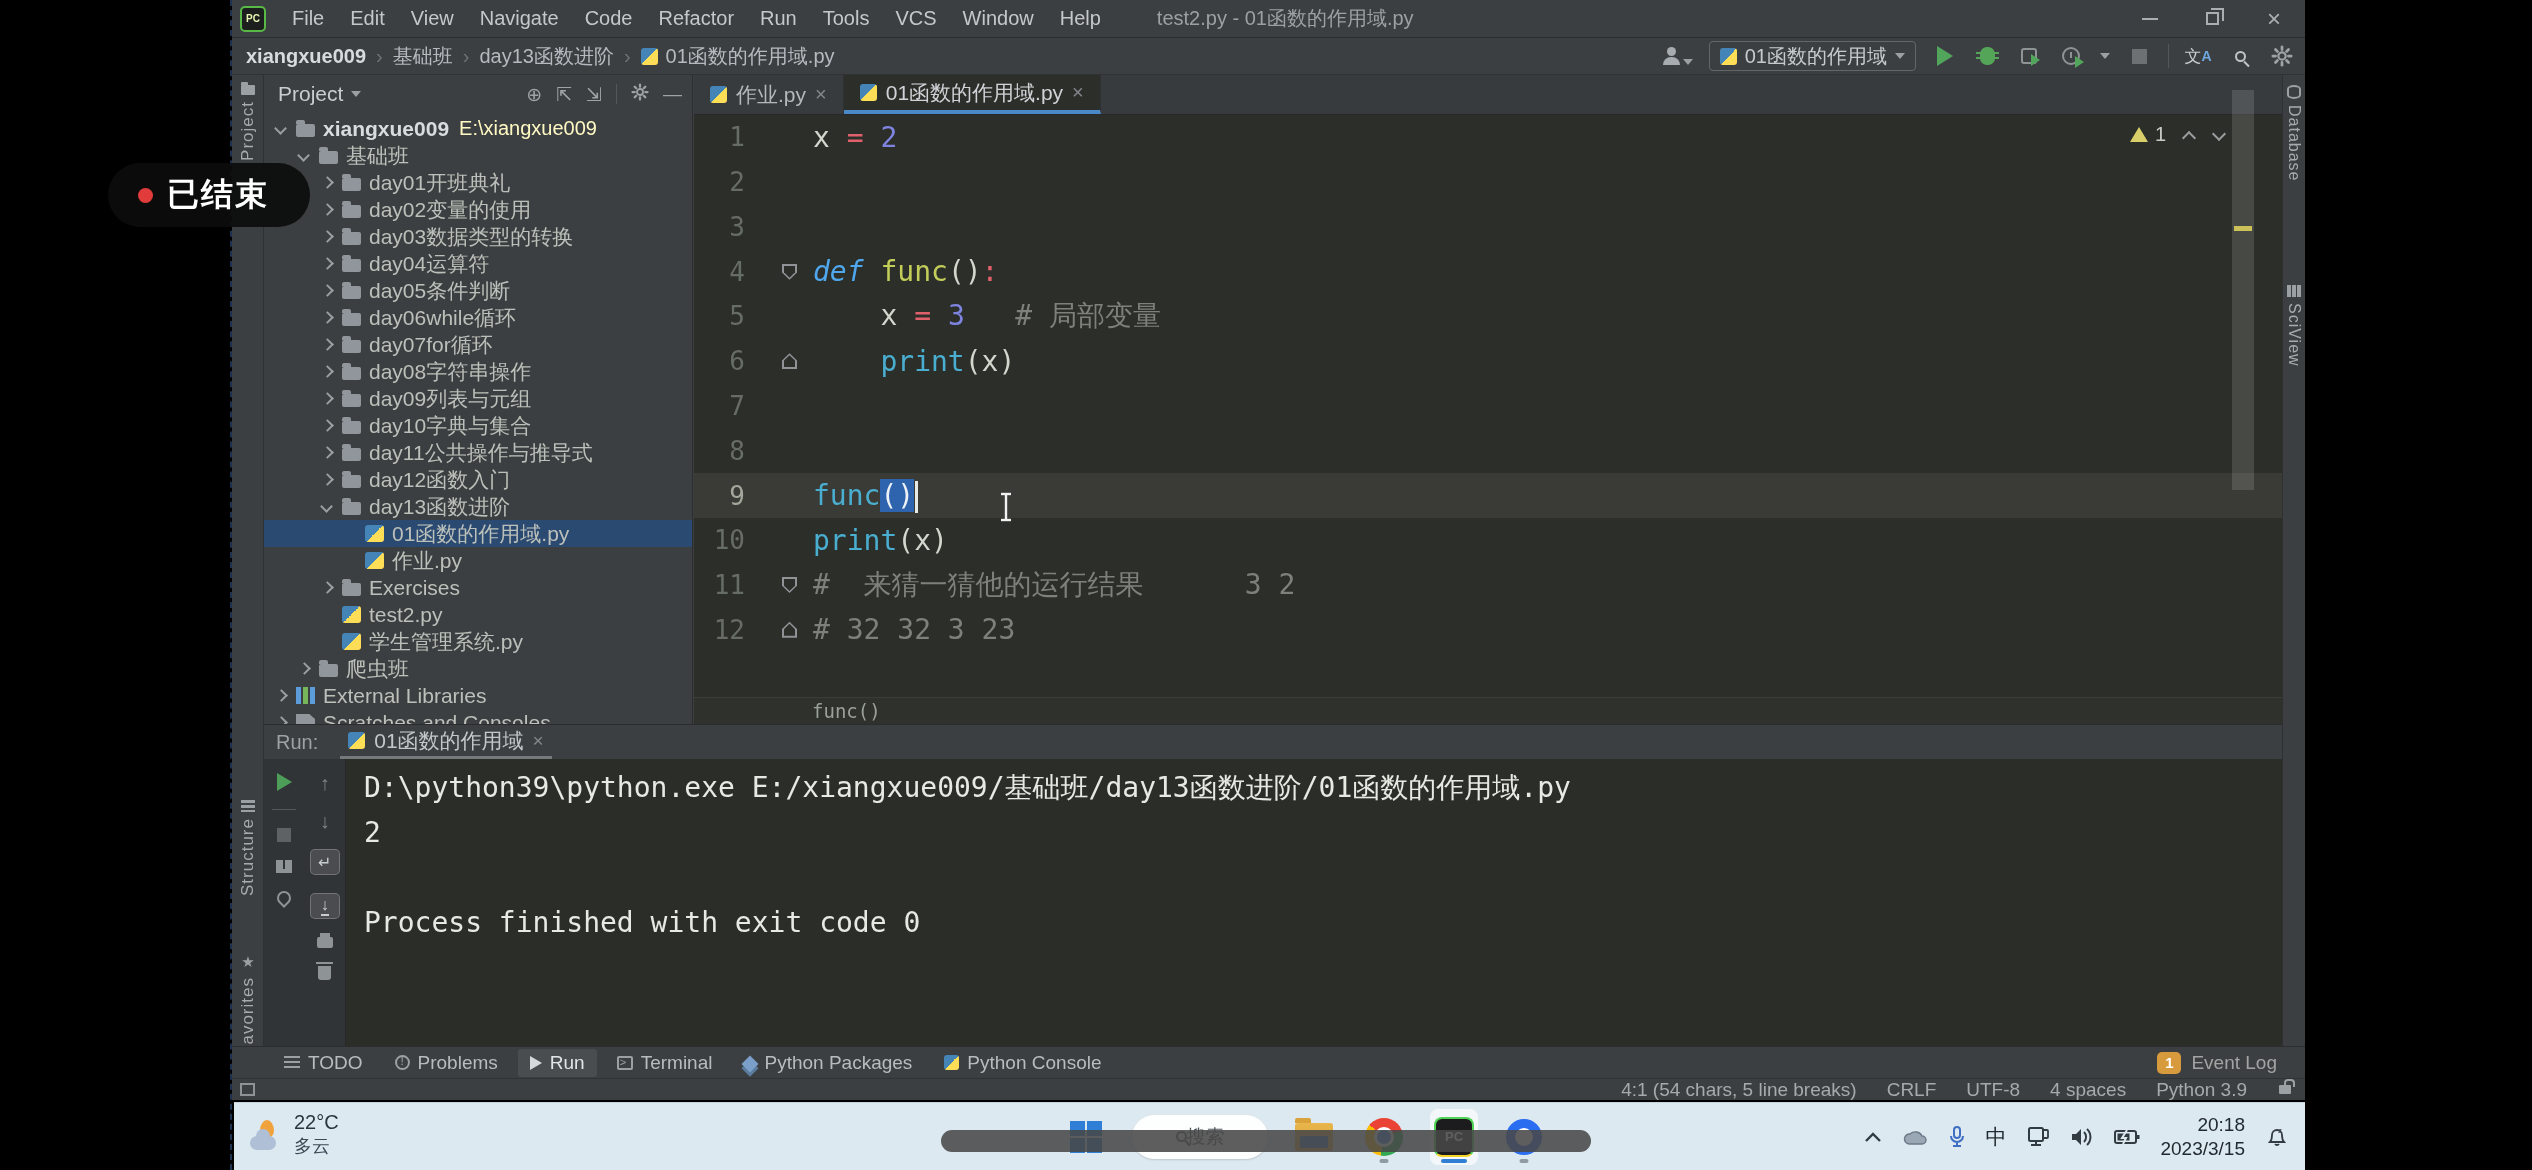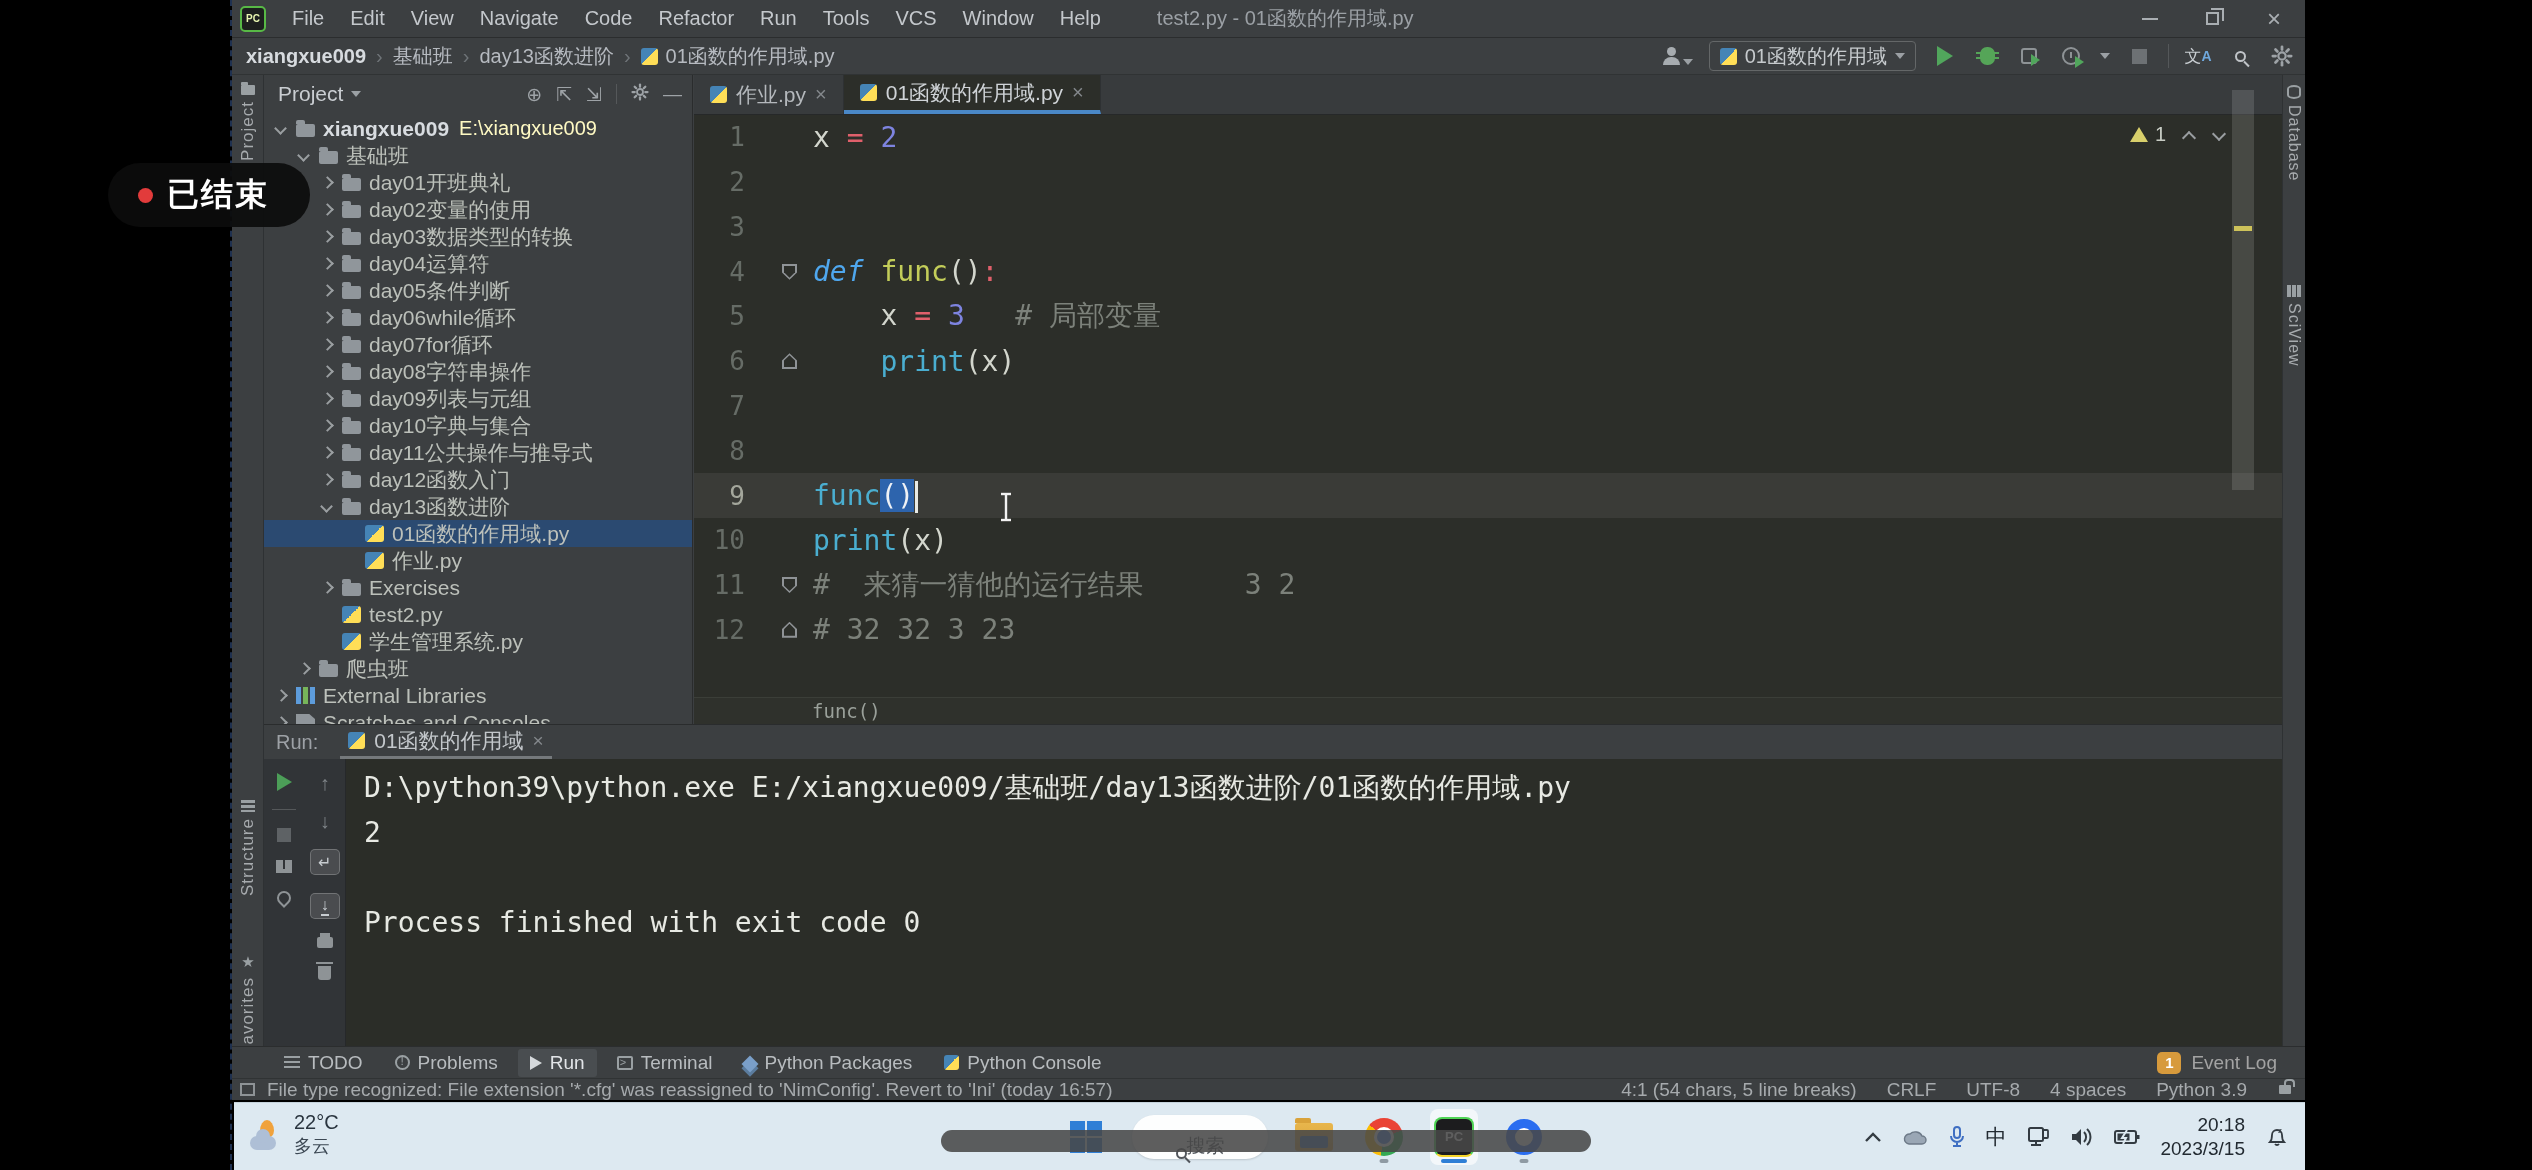--- a/index.html
+++ b/index.html
@@ -180,21 +180,21 @@
   .weather { position:absolute; left:16px; top:8px; display:flex; align-items:center; gap:10px; }
   .w-ic { width:34px; height:30px; position:relative; }
   .w-sun { position:absolute; left:10px; top:0; width:14px; height:18px; background:#f0a23c; border-radius:50% 50% 50% 50%/60% 60% 40% 40%; }
   .w-cloud { position:absolute; left:0; bottom:0; width:26px; height:14px; background:#aebfd6; border-radius:10px; }
   .w-cloud:before { content:''; position:absolute; left:6px; top:-7px; width:14px; height:14px; background:#aebfd6; border-radius:50%; }
   .w-temp { font-size:20px; color:#2b3640; }
   .w-desc { font-size:18px; color:#3c4854; }
   .tb-center { position:absolute; left:828px; top:0; height:100%; display:flex; align-items:center; gap:22px; }
   .win-logo { width:32px; height:32px; display:grid; grid-template-columns:15px 15px; grid-template-rows:15px 15px; gap:2px; }
   .win-logo div { background:#2f7fd6; }
-  .search-pill { width:136px; height:44px; background:#fdfefe; border-radius:22px; display:flex; align-items:flex-end; justify-content:center; box-shadow:0 1px 2px rgba(0,0,0,0.15); }
+  .search-pill { width:136px; height:44px; background:#fdfefe; border-radius:22px; display:flex; align-items:center; justify-content:center; box-shadow:0 1px 2px rgba(0,0,0,0.15); }
   .sp-mag { width:11px; height:11px; border:2px solid #51565c; border-radius:50%; position:relative; }
   .sp-mag:after { content:''; position:absolute; right:-6px; bottom:-4px; width:7px; height:2px; background:#51565c; transform:rotate(45deg); }
   .sp-text { font-size:19px; color:#51565c; }
   .tb-app { position:relative; width:48px; height:56px; display:flex; align-items:center; justify-content:center; border-radius:8px; }
   .tb-app.active-app { background:rgba(255,255,255,0.65); }
   .dash { position:absolute; bottom:2px; left:50%; transform:translateX(-50%); height:4px; border-radius:2px; }
   .dash.small { width:9px; background:#8f9aa3; }
   .dash.wide { width:26px; background:#2f7fd6; }
   .folder-ic { width:38px; height:28px; background:linear-gradient(#e8b64c,#d9a23a); border-radius:3px; position:relative; }
   .folder-ic:before { content:''; position:absolute; left:0; top:-5px; width:16px; height:5px; background:#d9a23a; border-radius:2px 2px 0 0; }
@@ -654,21 +654,20 @@
             <span>Python Console</span>
           </div>
           <div class="eventlog">
             <div class="el-badge">1</div>
             <span class="el-label">Event Log</span>
           </div>
         </div>
 
       <div class="statusbar">
         <div class="sb-ic"></div>
-        <span class="sb-msg">File type recognized: File extension '*.cfg' was reassigned to 'NimConfig'. Revert to 'Ini' (today 16:57)</span>
         <div class="sb-right">
           <span>4:1 (54 chars, 5 line breaks)</span>
           <span>CRLF</span>
           <span>UTF-8</span>
           <span>4 spaces</span>
           <span>Python 3.9</span>
           <div class="lock"></div>
         </div>
       </div>
     </div>

